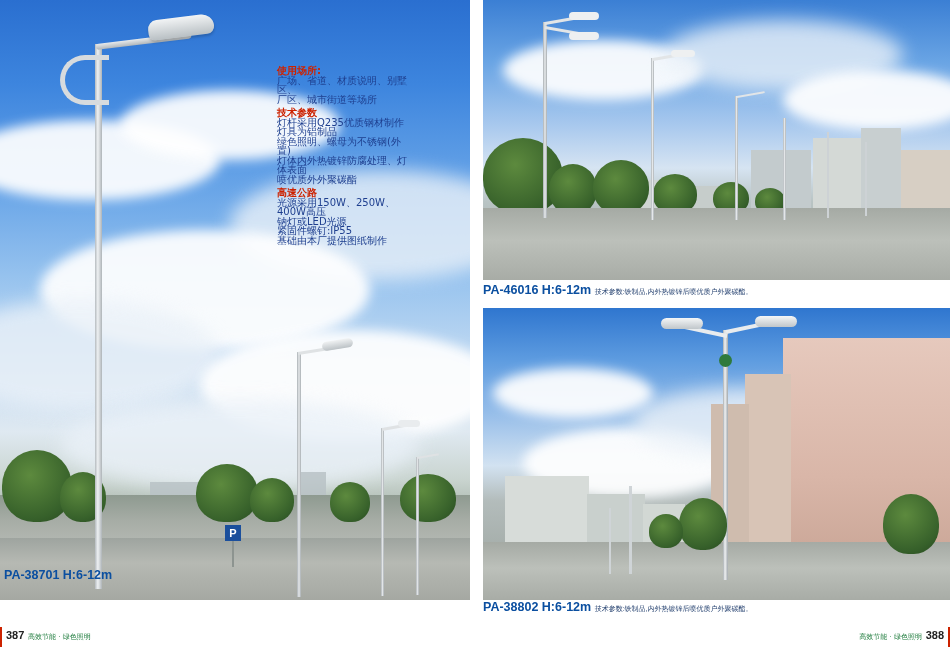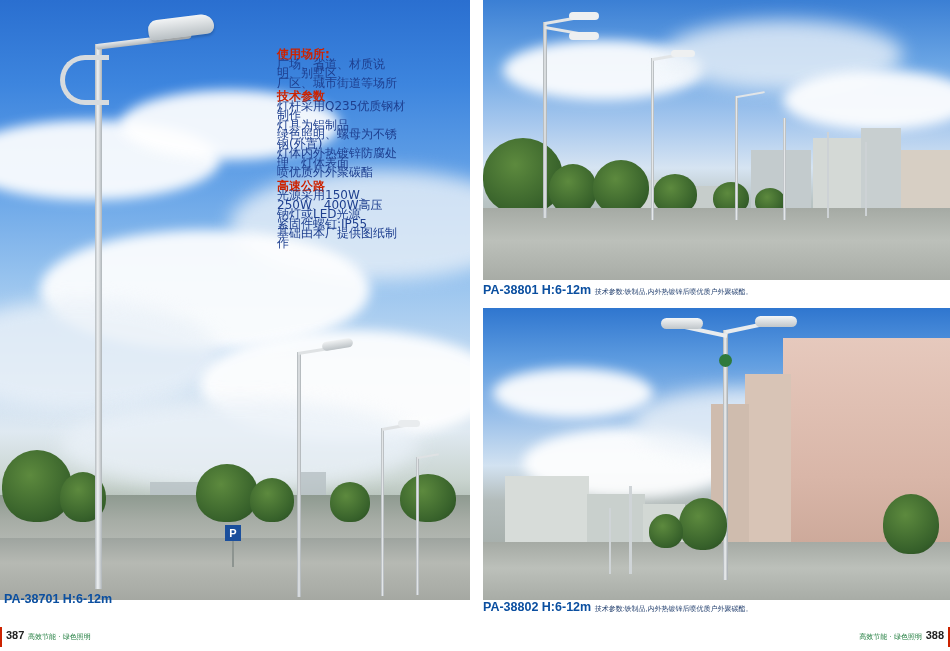--- a/index.html
+++ b/index.html
@@ -45,22 +45,22 @@
   .arm2{position:absolute;left:298px;top:352px;width:46px;height:3px;background:#dfe2e4;transform:rotate(-9deg);transform-origin:left center;}
   .head2{position:absolute;left:322px;top:340px;width:31px;height:9px;border-radius:6px;background:linear-gradient(#f0f2f3,#bcc2c6);transform:rotate(-9deg);}
   .pole3{left:381px;top:428px;width:3px;height:168px;background:linear-gradient(90deg,#aeb4b8,#e2e5e7,#a9afb3);}
   .arm3{position:absolute;left:382px;top:428px;width:30px;height:3px;background:#dfe2e4;transform:rotate(-10deg);transform-origin:left center;}
   .head3{position:absolute;left:398px;top:420px;width:22px;height:7px;border-radius:5px;background:#e9ecee;}
   .pole4{left:416px;top:457px;width:3px;height:138px;background:linear-gradient(90deg,#b0b6ba,#e0e3e5,#abb1b5);}
   .arm4{position:absolute;left:417px;top:457px;width:22px;height:2px;background:#dfe2e4;transform:rotate(-10deg);transform-origin:left center;}
 
   
   .spec{
-    position:absolute;left:277px;top:50px;width:130px;color:#1e3f8f;
-    font-size:12px;line-height:9.5px;font-family:"DejaVu Sans",sans-serif;
+    position:absolute;left:277px;top:66px;width:130px;color:#1e3f8f;
+    font-size:10px;line-height:9.5px;font-family:"DejaVu Sans",sans-serif;
   }
   .spec .h{color:#cc2200;font-weight:bold;}
   .spec p{margin:0;}
   .spec .gap{height:4px;}
 
   .caption{
     position:absolute;color:#0b4fa0;font-weight:bold;font-size:12.5px;
   }
   .caption .small{font-weight:normal;font-size:7px;color:#24406f;}
 
@@ -142,21 +142,21 @@
       <p>喷优质外外聚碳酯</p>
       <div class="gap"></div>
       <p class="h">高速公路</p>
       <p>光源采用150W、250W、400W高压</p>
       <p>钠灯或LED光源</p>
       <p>紧固件螺钉:IP55</p>
       <p>基础由本厂提供图纸制作</p>
     </div>
   </div>
 
-  <div class="caption" style="left:4px;top:592px;">
+  <div class="caption" style="left:4px;top:568px;">
     <span>PA-38701</span>
     <span>H:6-12m</span>
   </div>
 
   <div class="centerline"></div>
 
   <div class="rp rp1">
     <div class="cloudA" style="left:20px;top:40px;width:200px;height:60px;"></div>
     <div class="cloudB" style="left:180px;top:20px;width:240px;height:70px;"></div>
     <div class="cloudA" style="left:300px;top:70px;width:190px;height:60px;"></div>
@@ -190,21 +190,21 @@
     <div style="position:absolute;left:188px;top:50px;width:24px;height:7px;border-radius:4px;background:#eef0f1;"></div>
 
     <div style="position:absolute;left:252px;top:96px;width:3px;height:124px;background:linear-gradient(90deg,#b0b6ba,#e3e6e8,#abb1b5);"></div>
     <div style="position:absolute;left:254px;top:96px;width:28px;height:2px;background:#e2e5e7;transform:rotate(-10deg);transform-origin:left center;"></div>
     <div style="position:absolute;left:300px;top:118px;width:3px;height:102px;background:linear-gradient(90deg,#b0b6ba,#e3e6e8,#abb1b5);"></div>
     <div style="position:absolute;left:344px;top:132px;width:2px;height:86px;background:#cdd2d5;"></div>
     <div style="position:absolute;left:382px;top:142px;width:2px;height:74px;background:#cdd2d5;"></div>
   </div>
 
   <div class="caption" style="left:483px;top:283px;">
-    <span>PA-38801</span>
+    <span>PA-46016</span>
     <span>H:6-12m</span>
     <span class="small">技术参数:铁制品,内外热镀锌后喷优质户外聚碳酯。</span>
   </div>
 
   <div class="rp rp2">
     <div class="cloudA" style="left:40px;top:120px;width:210px;height:70px;"></div>
     <div class="cloudB" style="left:150px;top:80px;width:220px;height:70px;"></div>
     <div class="cloudA" style="left:10px;top:60px;width:160px;height:50px;"></div>
 
     <div class="rbuild" style="left:300px;top:30px;width:170px;height:230px;background:linear-gradient(#e6c9bd,#d9b6a8 60%,#c9a596);"></div>

